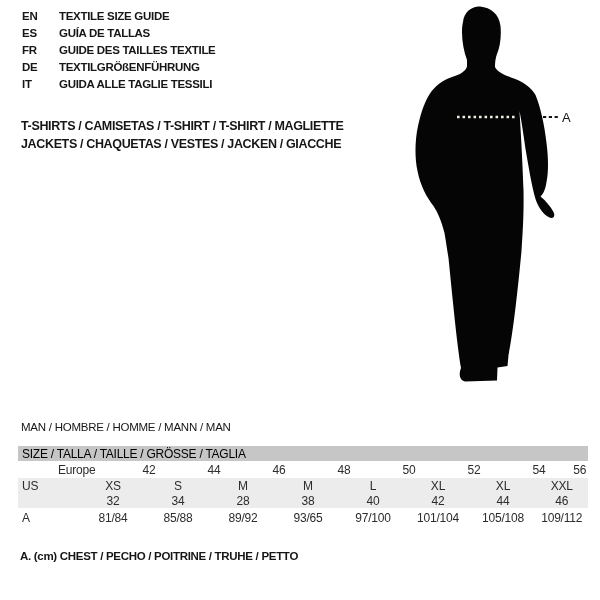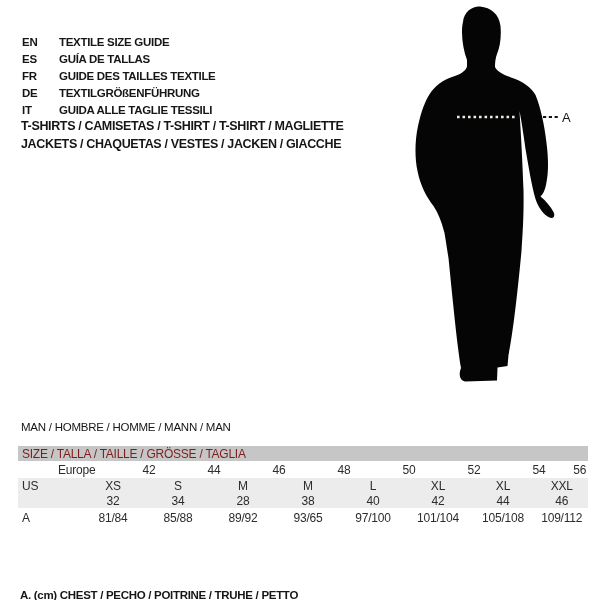--- a/index.html
+++ b/index.html
@@ -6,21 +6,21 @@
   html,body { width:600px; height:600px; }
   body {
     position:relative;
     background:#ffffff;
     font-family:"Liberation Sans", sans-serif;
     color:#161616;
     overflow:hidden;
   }
 
   
-  .lang-block { position:absolute; left:22px; top:33px; }
+  .lang-block { position:absolute; left:22px; top:7px; }
   .lang-row { display:flex; height:17.2px; align-items:center; }
   .lang-code {
     width:37px; font-size:11.5px; font-weight:700; letter-spacing:-0.2px;
   }
   .lang-label {
     font-size:11.5px; font-weight:700; letter-spacing:-0.3px; white-space:nowrap;
   }
 
   
   .categories { position:absolute; left:21px; top:117px; }
@@ -35,39 +35,39 @@
   
   .man-title {
     position:absolute; left:21px; top:421px;
     font-size:11.5px; font-weight:400; letter-spacing:-0.25px; white-space:nowrap;
   }
 
   
   .size-table { position:absolute; left:18px; top:446px; width:570px; }
   .size-table-header {
     height:15px; display:flex; align-items:center;
-    padding-left:4px; font-size:12px; letter-spacing:-0.25px; color:#7f1d1d;
+    padding-left:4px; font-size:12px; letter-spacing:-0.25px; color:#000000;
   }
   .t-row {
     display:grid;
     grid-template-columns:62.5px repeat(7,65px) 1fr;
     align-items:center;
     font-size:12px; letter-spacing:-0.2px; color:#2c2c2c;
   }
   .t-row.r0 { height:17px; background:#ffffff;margin-left:36px; }
   .t-row.r1 { height:15px; background:#ececec; }
   .t-row.r2 { height:15px; background:#ececec; }
   .t-row.r3 { height:19px; background:#ffffff; }
   .t-lbl { padding-left:4px; text-align:left; }
   .t-val { text-align:center; }
 
   
   .footnote {
     position:absolute; left:20px; top:550px;
-    font-size:11.5px; font-weight:700; letter-spacing:-0.3px; white-space:nowrap;margin-top:39px;
+    font-size:11.5px; font-weight:700; letter-spacing:-0.3px; white-space:nowrap;
   }
 </style>
 </head>
 <body>
 
 <div class="lang-block">
   <div class="lang-row">
     <span class="lang-code">EN</span>
     <span class="lang-label">TEXTILE SIZE GUIDE</span>
   </div>

